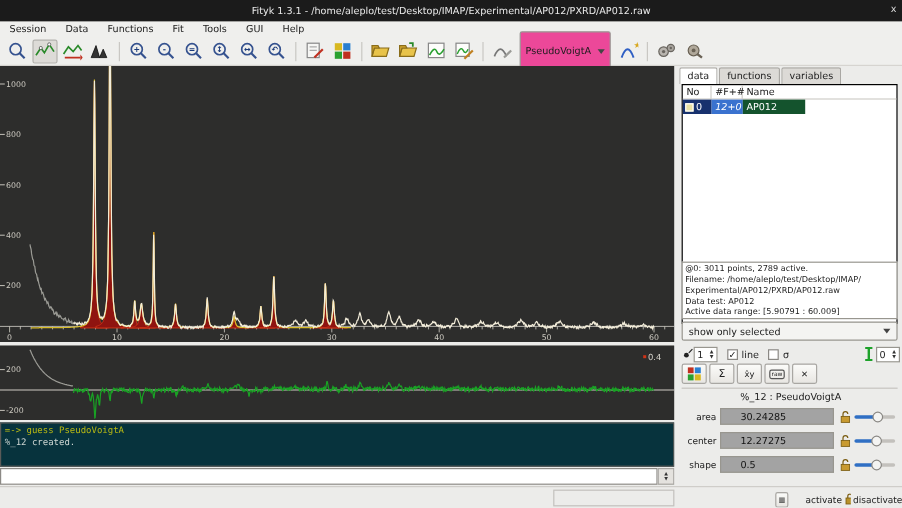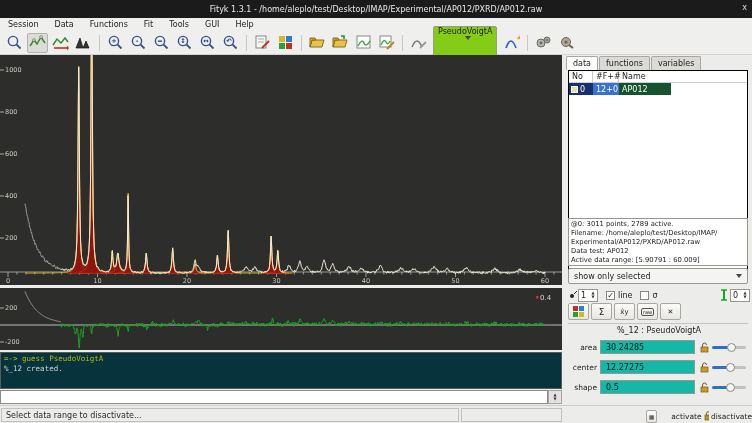--- a/index.html
+++ b/index.html
@@ -17,22 +17,22 @@
     display:flex; align-items:center; font-size:8px; color:#1c1c1c; }
   #menubar .mitem { padding:0 8px; height:13px; display:flex; align-items:center; }
 
   
   #toolbar { position:absolute; left:0; top:31px; width:752px; height:24px; background:#efefed;
     border-bottom:1px solid #d6d4d0; display:flex; align-items:center; padding-left:3px; }
   .tbtn { width:21px; height:20px; margin:0 1px; border:1px solid transparent; border-radius:2px;
     display:flex; align-items:center; justify-content:center; }
   .tbtn.pressed { background:#dddbd7; border:1px solid #b3b1ad; }
   .tsep { width:1px; height:16px; background:#c9c7c3; margin:0 4px; }
-  #fn-combo { height:34px; margin:0 3px; background:#84cc16; border:1px solid #9a9894; border-radius:2px;
-    display:flex; align-items:center; font-size:8px; color:#1c1c1c; padding:0 4px;flex-direction:column; }
+  #fn-combo { height:34px; margin:0 3px; background:#ec4899; border:1px solid #9a9894; border-radius:2px;
+    display:flex; align-items:center; font-size:8px; color:#1c1c1c; padding:0 4px; }
   #fn-combo .arrow { width:0; height:0; border-left:3px solid transparent; border-right:3px solid transparent;
     border-top:4px solid #444; margin-left:6px; }
 
   
   #main-plot { position:absolute; left:0; top:55px; width:562px; height:230px; background:#2d2d2c; }
   #aux-plot  { position:absolute; left:0; top:288px; width:562px; height:62px; background:#2d2d2c; }
 
   
   #console { position:absolute; left:0; top:352px; width:562px; height:37px; background:#07333d;
     border:1px solid #5a5a58; font-family:"DejaVu Sans Mono", monospace; font-size:7.5px; padding:1px 3px;
@@ -61,21 +61,21 @@
   .sbtab { padding:2px 6px 1px 6px; border:1px solid #a9a7a3; border-bottom:none; background:#dcdad6;
     margin-right:1px; border-radius:2px 2px 0 0; }
   .sbtab.active { background:#ffffff; }
   #sb-list { position:absolute; left:2px; top:15px; width:180px; height:200px; background:#ffffff;
     border:1px solid #000000; font-size:8px; color:#222; }
   #sb-list .hdr { display:flex; border-bottom:1px solid #cfcdc9; height:12px; align-items:center; }
   #sb-list .hdr div { padding-left:3px; border-right:1px solid #cfcdc9; height:12px; display:flex; align-items:center; }
   .col-no { width:24px; } .col-f { width:26px; } .col-name { flex:1; border-right:none !important; }
   #sb-list .row { display:flex; height:12px; align-items:center; color:#fff; }
   #sb-list .row .c1 { width:24px; background:#17316e; display:flex; align-items:center; padding-left:2px; height:12px; }
-  #sb-list .row .c2 { width:26px; background:#3a72cf; padding-left:3px; height:12px; display:flex; align-items:center; }
+  #sb-list .row .c2 { width:26px; background:#3a72cf; padding-left:3px; height:12px; display:flex; align-items:center;font-style:italic; }
   #sb-list .row .c3 { width:52px; background:#14532d; padding-left:3px; height:12px; display:flex; align-items:center; }
   .dchk { width:7px; height:7px; background:#e9e1a4; border:1px solid #fff; margin-right:2px; }
 
   #sb-info { position:absolute; left:2px; top:163px; width:180px; height:48px; background:#ffffff;
     border:1px solid #98968f; font-size:6.8px; color:#1c1c1c; padding:1px 2px; line-height:9px; overflow:hidden; }
   #sb-filter { position:absolute; left:2px; top:213px; width:180px; height:16px; background:#f4f4f2;
     border:1px solid #98968f; border-radius:2px; font-size:8px; color:#222; display:flex; align-items:center; padding:0 5px; }
   #sb-filter .arrow { margin-left:auto; width:0; height:0; border-left:3px solid transparent;
     border-right:3px solid transparent; border-top:4px solid #444; }
 
@@ -92,22 +92,22 @@
     border-radius:2px; margin-right:2px; display:flex; align-items:center; justify-content:center;
     font-size:9px; color:#222; }
   .sbtn .tiny { font-size:5px; border:1px solid #555; padding:0 1px; border-radius:2px; }
 
   #sb-sep { position:absolute; left:2px; top:268px; width:180px; height:1px; background:#c6c4c0; }
   #sb-fnlabel { position:absolute; left:0; top:271px; width:186px; text-align:center; font-size:8px; color:#222; }
 
   #sb-params { position:absolute; left:0; top:282px; width:186px; }
   .prow { display:flex; align-items:center; height:20px; }
   .plabel { width:34px; text-align:right; font-size:7.5px; color:#222; padding-right:3px; }
-  .pinput { width:95px; height:14px; background:#14b8a6; border:1px solid #98968f; font-size:8px; color:#111;
-    display:flex; align-items:center; padding-left:5px; }
+  .pinput { width:95px; height:14px; background:#a3a3a3; border:1px solid #98968f; font-size:8px; color:#111;
+    display:flex; align-items:center; padding-left:16px; }
   .plock { width:12px; display:flex; justify-content:center; margin-left:3px; }
   .pslider { position:relative; width:34px; height:14px; margin-left:2px; }
   .pslider .trackL { position:absolute; left:0; top:6px; height:3px; background:#2f6fc4; border-radius:2px; }
   .pslider .trackR { position:absolute; top:6px; height:3px; background:#c3c1bd; border-radius:2px; }
   .pslider .thumb { position:absolute; top:3px; width:9px; height:9px; background:#f4f4f2;
     border:1px solid #8a8884; border-radius:50%; }
 
   #sb-bottom { position:absolute; left:566px; top:408px; width:186px; height:16px; display:flex;
     align-items:center; font-size:7.5px; color:#222;text-align:center; }
   #sb-bottom .minibtn { width:16px; height:13px; background:linear-gradient(#fbfbf9,#e8e6e2);
@@ -400,21 +400,20 @@
       <div class="cline cmd">=-&gt; guess PseudoVoigtA</div>
       <div class="cline msg">%_12 created.</div>
     </div>
 <div id="cmd-input"></div>
 <div id="cmd-spin">
       <span>▲</span>
       <span>▼</span>
     </div>
 
 <div id="statusbar">
-  <div class="statuscell" style="left:1px; width:458px;">Select data range to disactivate...</div>
   <div class="statuscell" style="left:461px; width:101px;"></div>
 </div>
 
 <div id="vsplit"></div>
 
 <div id="sidebar">
   <div id="sb-tabs">
         <div class="sbtab active">data</div>
         <div class="sbtab">functions</div>
         <div class="sbtab">variables</div>

